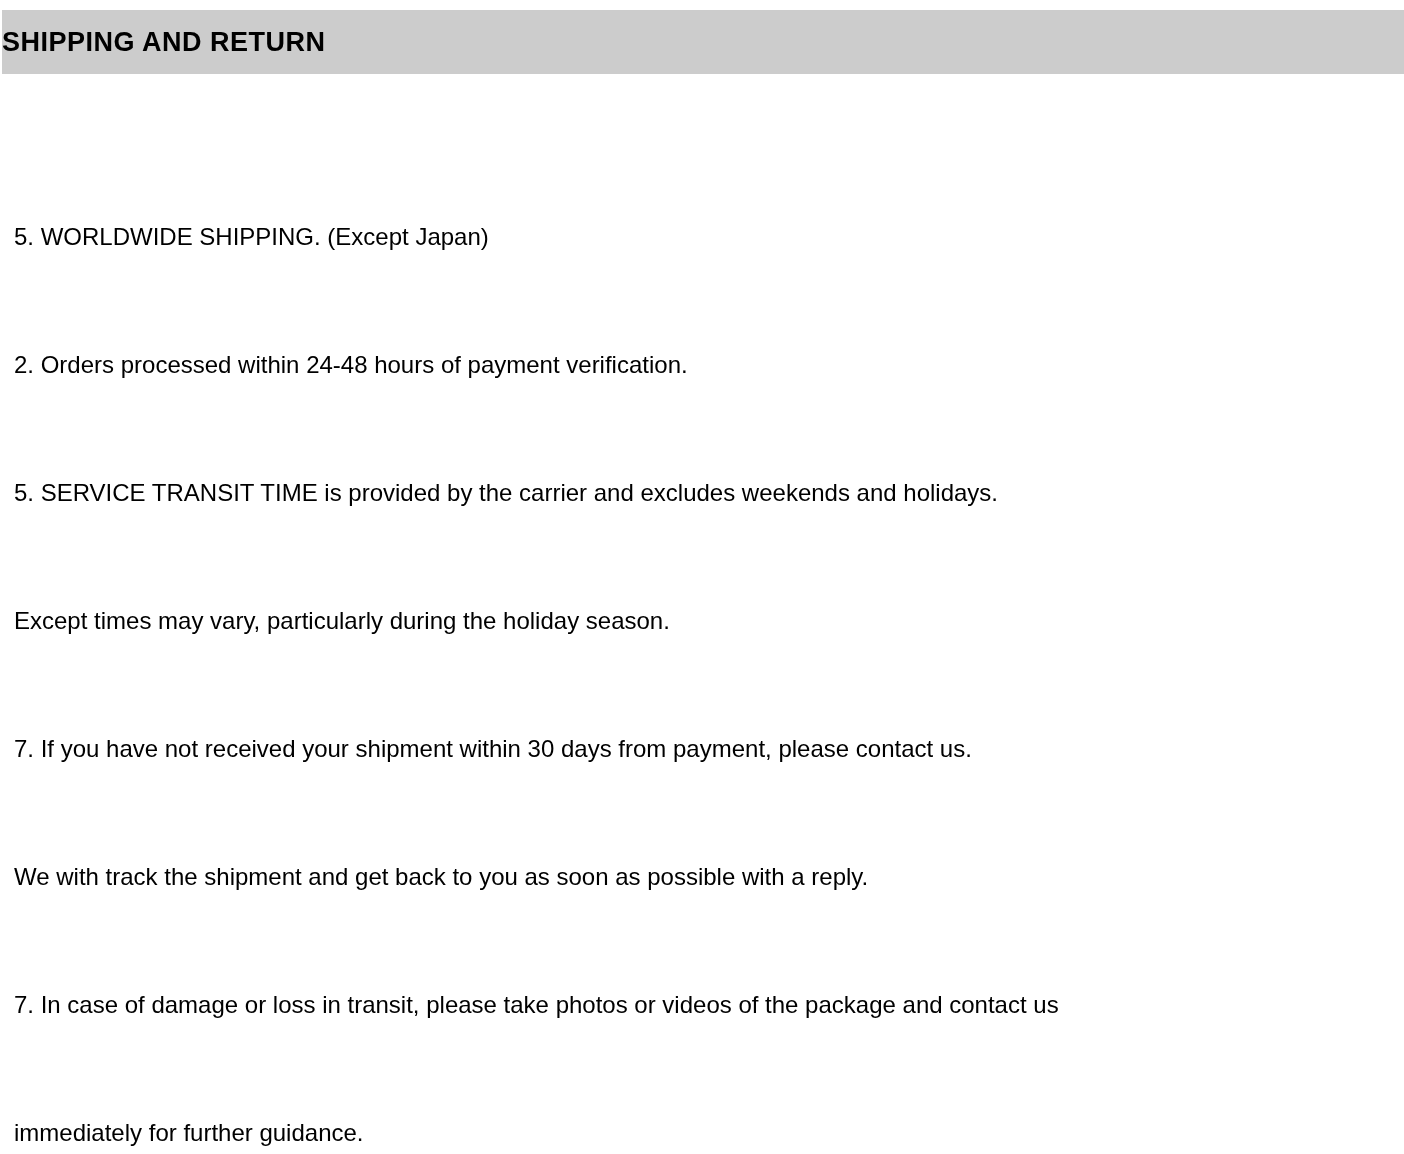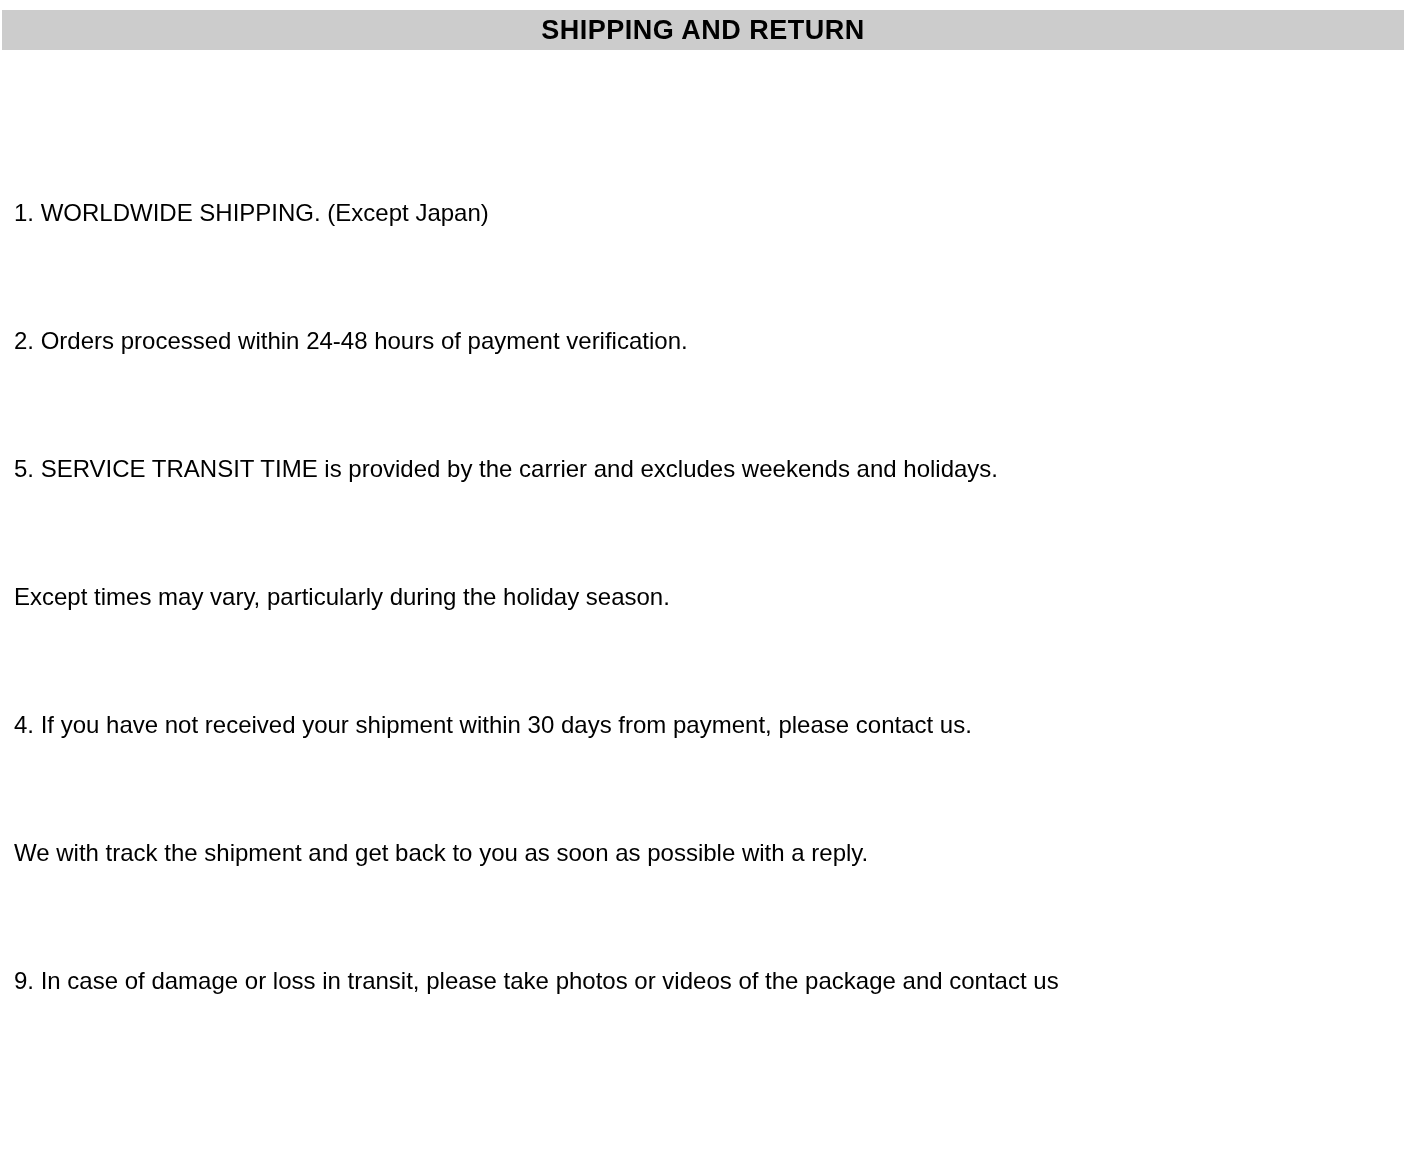--- a/index.html
+++ b/index.html
@@ -9,26 +9,25 @@
   body {
     width: 1404px;
     height: 1154px;
     background: var(--page-bg, #ffffff);
     color: var(--text, #000000);
     font-family: "Liberation Sans", "DejaVu Sans", sans-serif;
     overflow: hidden;
     position: relative;
   }
   .section-header {
-    height: 40px;
+    height: 64px;
     margin-left: 2px;
     background: var(--header-bg, #cccccc);
     display: flex;
     align-items: center;
-    justify-content: center;
   }
   .section-title {
     font-size: 27px;
     font-weight: 700;
     letter-spacing: 0.5px;
     color: var(--text, #000000);
   }
   .section-body {
     padding-left: 14px;
     font-size: 24px;
@@ -44,34 +43,35 @@
 </head>
 <body style="--page-bg: #ffffff; --header-bg: #cccccc; --text: #000000; --bottom-rule: #000066;">
 
 <section class="section-shipping">
   <div class="section-header">
     <div class="section-title">SHIPPING AND RETURN</div>
   </div>
   <div class="section-body">
     
   
-      <div class="text-line">1. WORLDWIDE SHIPPING. (Except Japan)</div>
+      <div class="text-line">5. WORLDWIDE SHIPPING. (Except Japan)</div>
     
       <div class="text-line">2. Orders processed within 24-48 hours of payment verification.</div>
     
       <div class="text-line">5. SERVICE TRANSIT TIME is provided by the carrier and excludes weekends and holidays.</div>
     
       <div class="text-line">Except times may vary, particularly during the holiday season.</div>
     
-      <div class="text-line">4. If you have not received your shipment within 30 days from payment, please contact us.</div>
+      <div class="text-line">7. If you have not received your shipment within 30 days from payment, please contact us.</div>
     
       <div class="text-line">We with track the shipment and get back to you as soon as possible with a reply.</div>
     
-      <div class="text-line">9. In case of damage or loss in transit, please take photos or videos of the package and contact us</div>
+      <div class="text-line">7. In case of damage or loss in transit, please take photos or videos of the package and contact us</div>
     
+      <div class="text-line">immediately for further guidance.</div>
     
       
     
       
     
       
     
       
     
       

